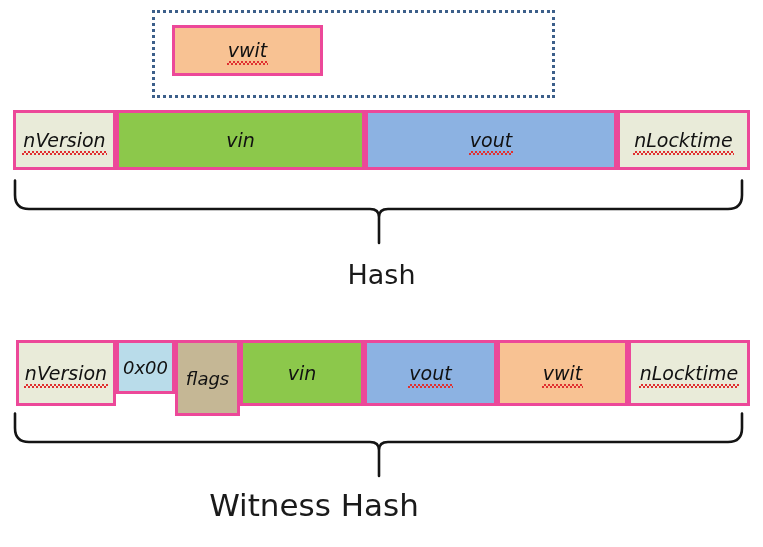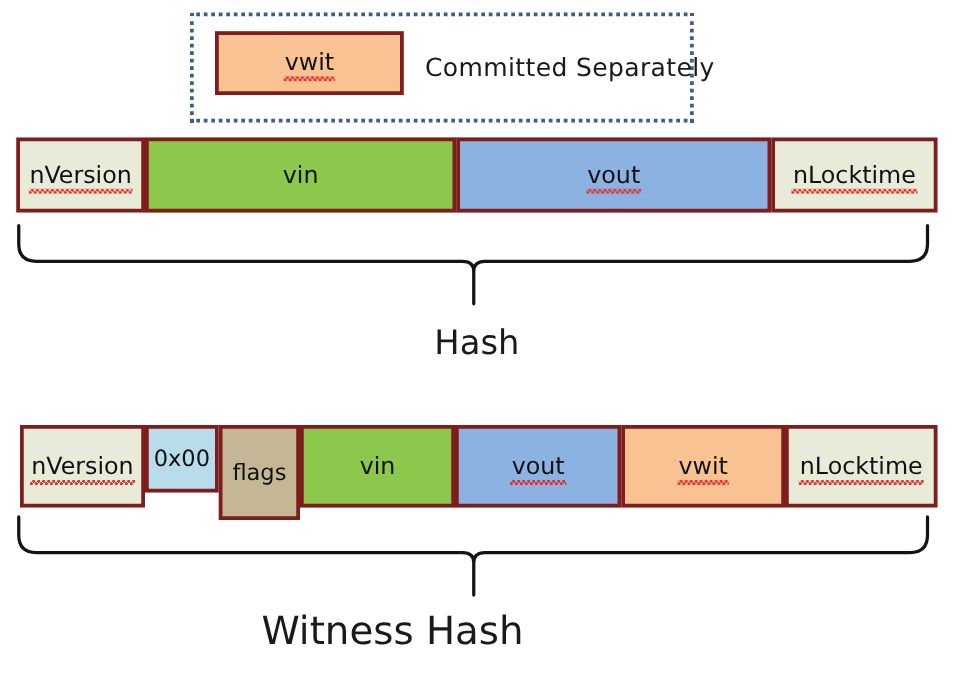--- a/index.html
+++ b/index.html
@@ -34,27 +34,28 @@
     font-size: 20px;
     color: #1a1a1a;
     letter-spacing: 0.3px;
     white-space: nowrap;
   }
 
   
   .field {
     position: absolute;
     box-sizing: border-box;
-    border: 3px solid #7f1d1d;
+    border: 3px solid #ec4899;
     display: flex;
     align-items: center;
     justify-content: center;
     font-size: 19px;
     color: #111111;
     white-space: nowrap;
+    font-style: italic;
   }
   .field.compact { font-size: 18px; }
 
   
   .squiggle {
     position: relative;
     display: inline-block;
     padding-bottom: 1px;
   }
   .squiggle::after {
@@ -106,21 +107,20 @@
 <body>
 
 <div id="canvas">
 
   <div class="dotted-box"></div>
 
   <div class="field" id="committed-vwit-field" style="left: 172px; top: 25px; width: 151px; height: 51px; background: rgb(248, 194, 147);">
     <span class="squiggle">vwit</span>
   </div>
 
-  <div class="committed-label">Committed Separately</div>
 
   <div class="bar" id="tx-bar">
       <div class="field" style="left: 13px; top: 110px; width: 103px; height: 60px; background: rgb(233, 235, 217);">
         <span class="squiggle">nVersion</span>
       </div>
       <div class="field" style="left: 116px; top: 110px; width: 249px; height: 60px; background: rgb(140, 200, 75);">
         <span>vin</span>
       </div>
       <div class="field" style="left: 365px; top: 110px; width: 252px; height: 60px; background: rgb(140, 178, 226);">
         <span class="squiggle">vout</span>

